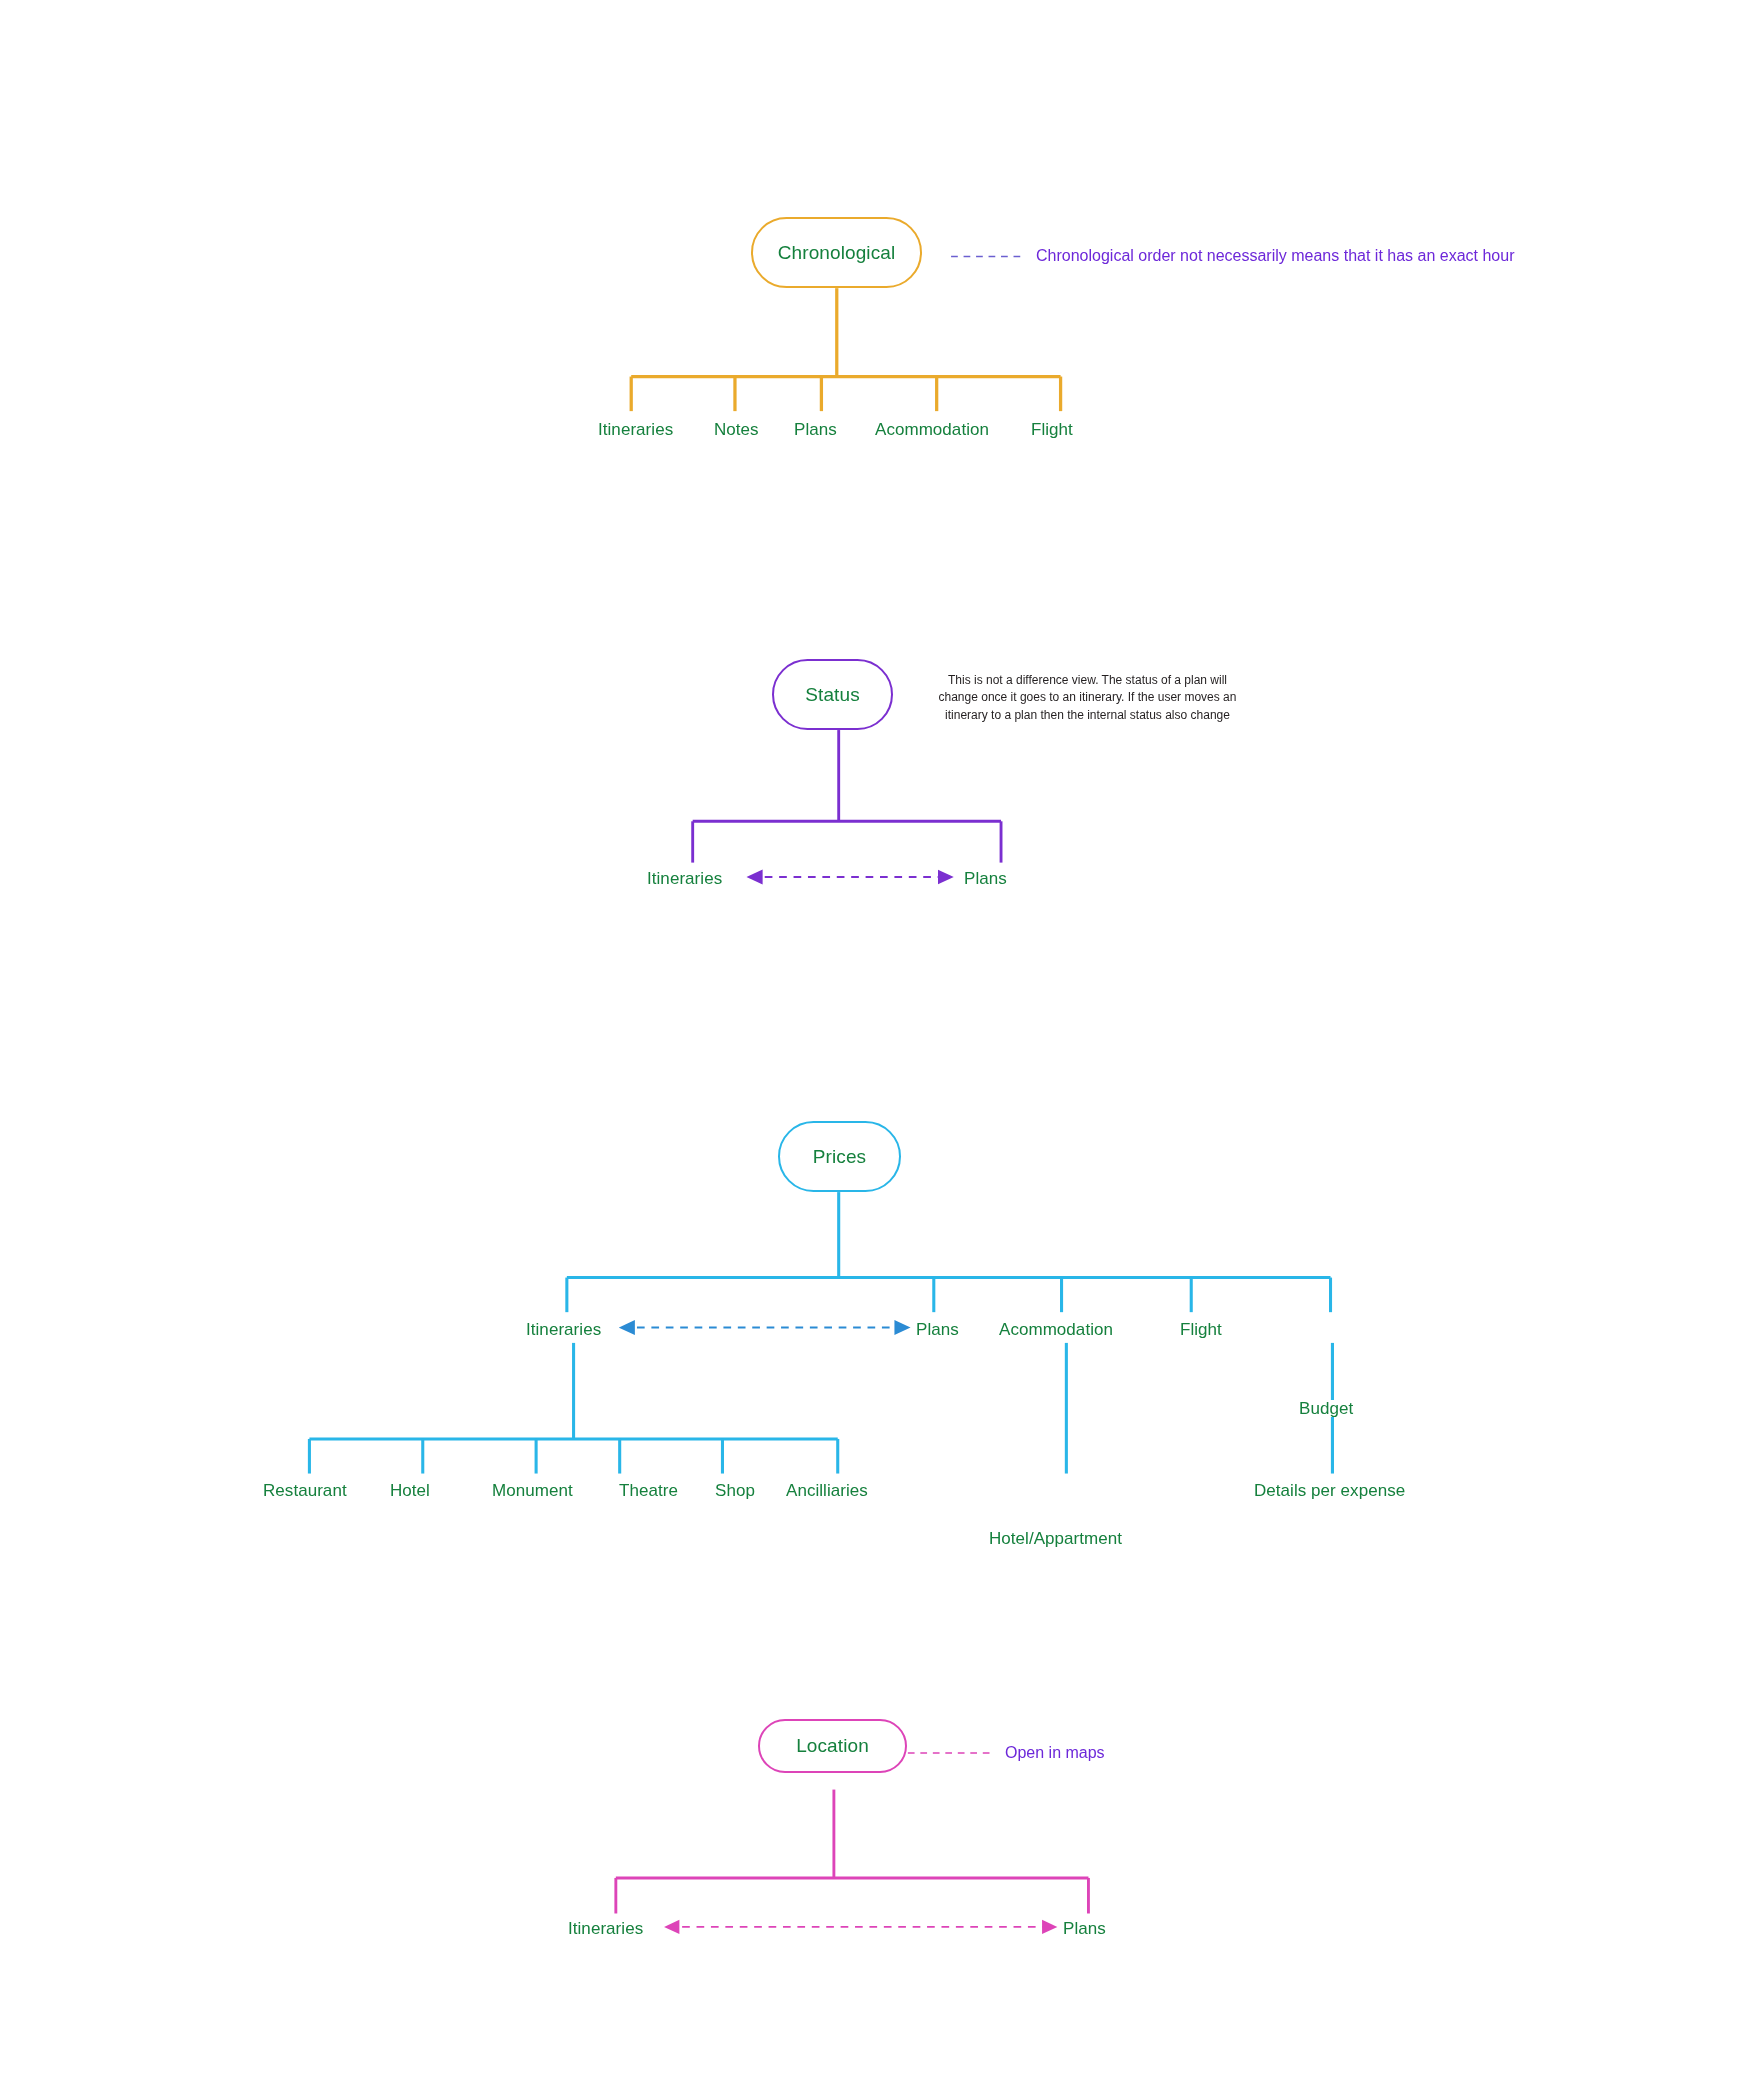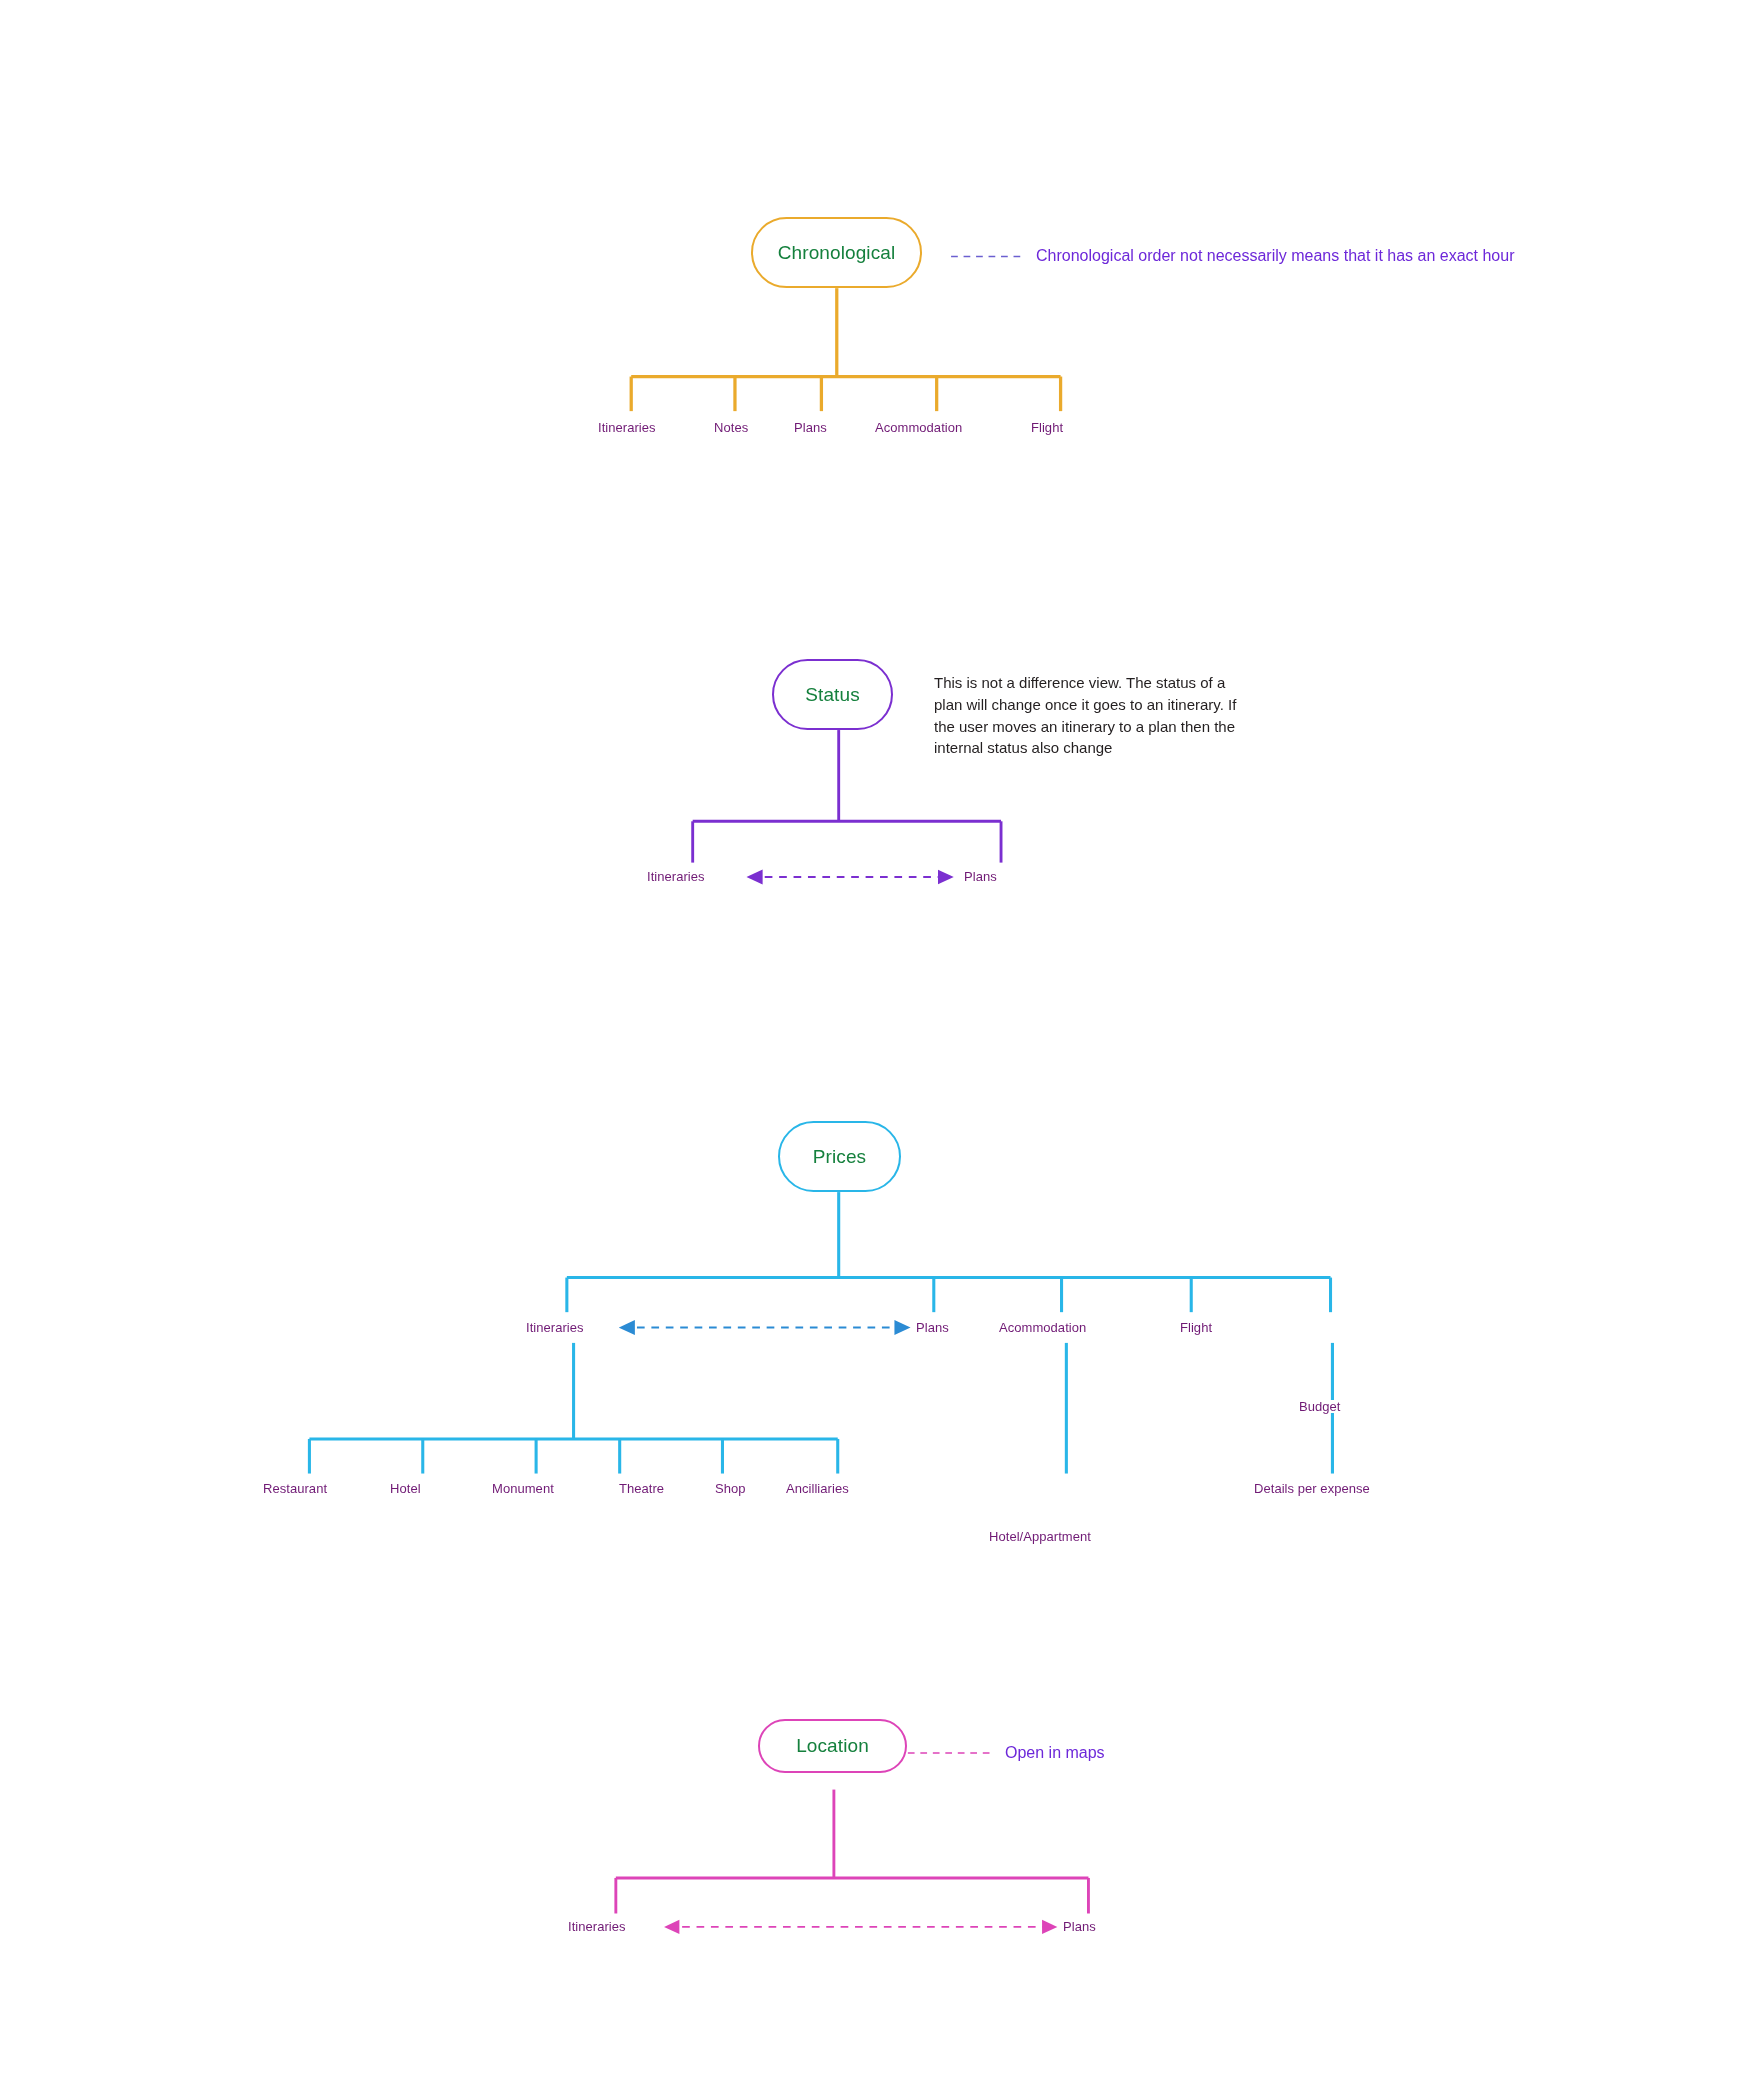--- a/index.html
+++ b/index.html
@@ -42,45 +42,45 @@
     justify-content: center;
     font-size: 19px;
     color: #15803d;
     letter-spacing: 0.1px;
     z-index: 3;
   }
 
   
   .leaf {
     position: absolute;
-    font-size: 13px;
-    color: #701a75;
+    font-size: 17px;
+    color: #15803d;
     white-space: nowrap;
     letter-spacing: 0.05px;
     z-index: 3;
     background: #ffffff;
     line-height: 1;
   }
 
   .note-italic {
     position: absolute;
     font-family: "Liberation Sans", sans-serif;
     font-size: 16px;
     color: #6d28d9;
     white-space: nowrap;
     z-index: 3;
     line-height: 1;
   }
 
   .note-block {
     position: absolute;
-    font-size: 15px;
+    font-size: 12px;
     line-height: 1.45;
     color: #231f20;
-    text-align: left;
+    text-align: center;
     z-index: 3;
   }
 </style>
 </head>
 <body>
 
 <div id="canvas">
 
   <svg class="svg-layer" viewBox="0 0 1832 2182" width="1760" height="2096">
     <defs>

